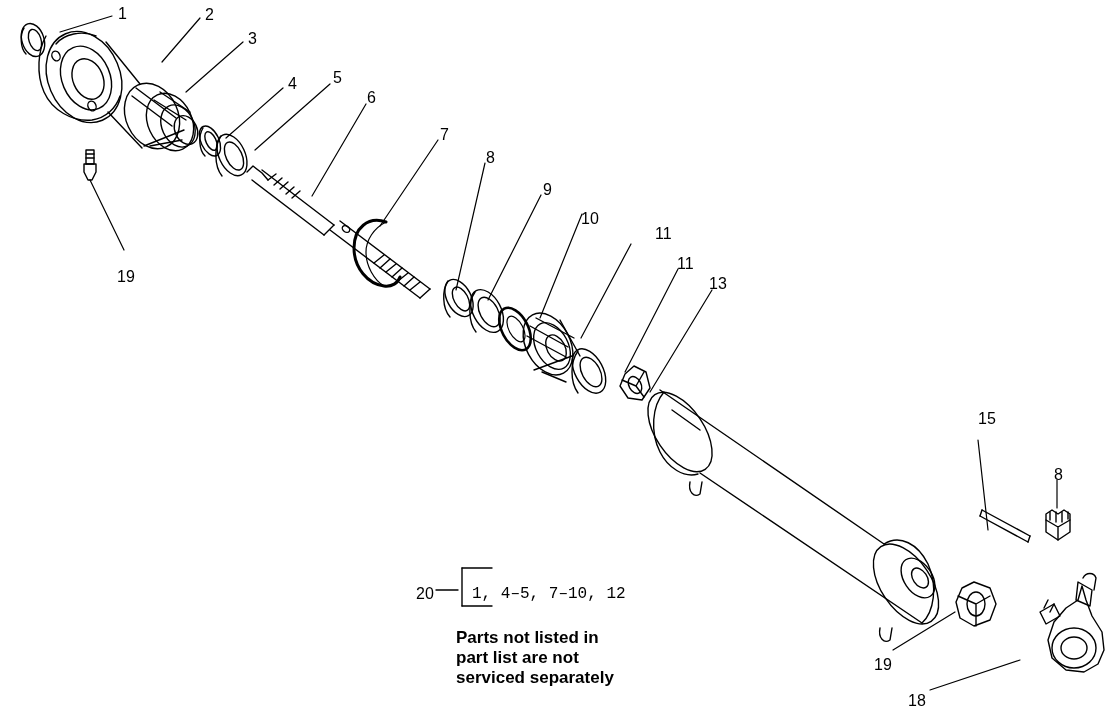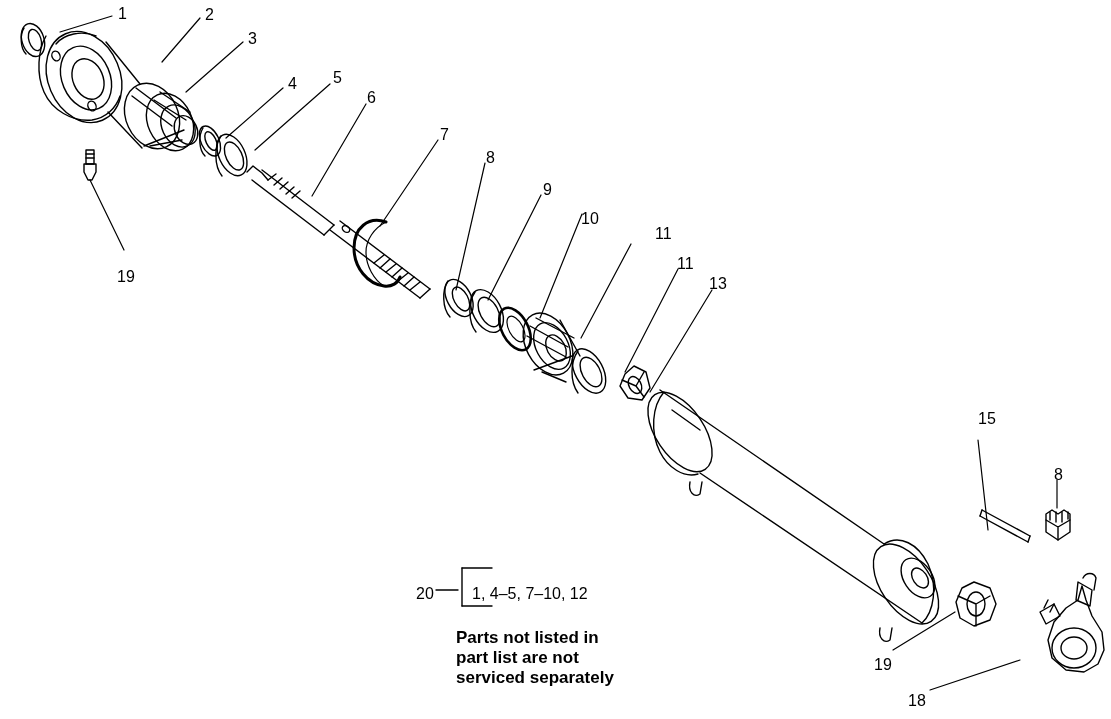--- a/index.html
+++ b/index.html
@@ -36,21 +36,21 @@
     position: absolute;
     font-family: Liberation Sans, sans-serif;
     font-weight: bold;
     font-size: 17px;
     color: #000000;
     line-height: 1.17;
     white-space: nowrap;
   }
   .grouptext {
     position: absolute;
-    font-family: Liberation Sans, sans-serif;
+    font-family: Liberation Mono, monospace;
     font-size: 16px;
     color: #000000;
     white-space: nowrap;
   }
 </style>
 </head>
 <body>
 
 <div id="page">
 

